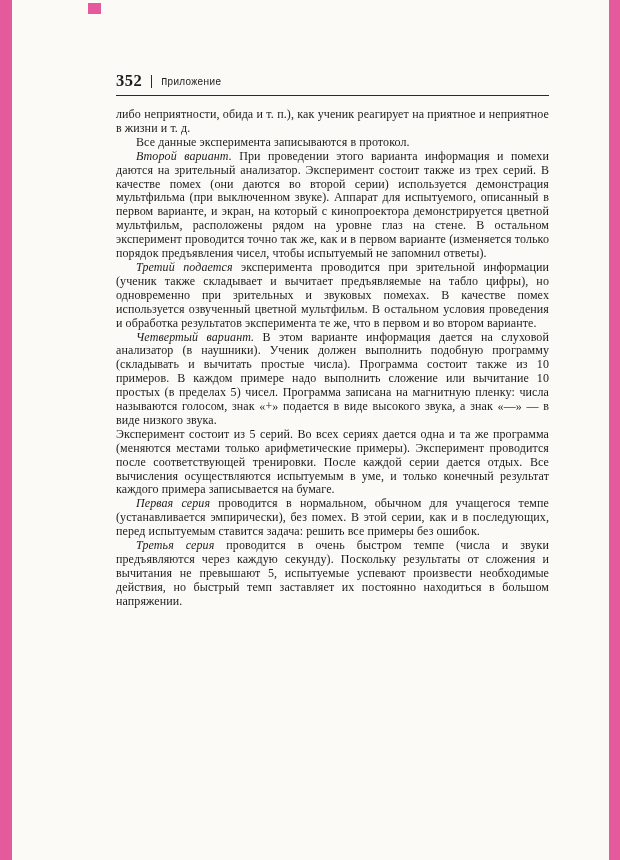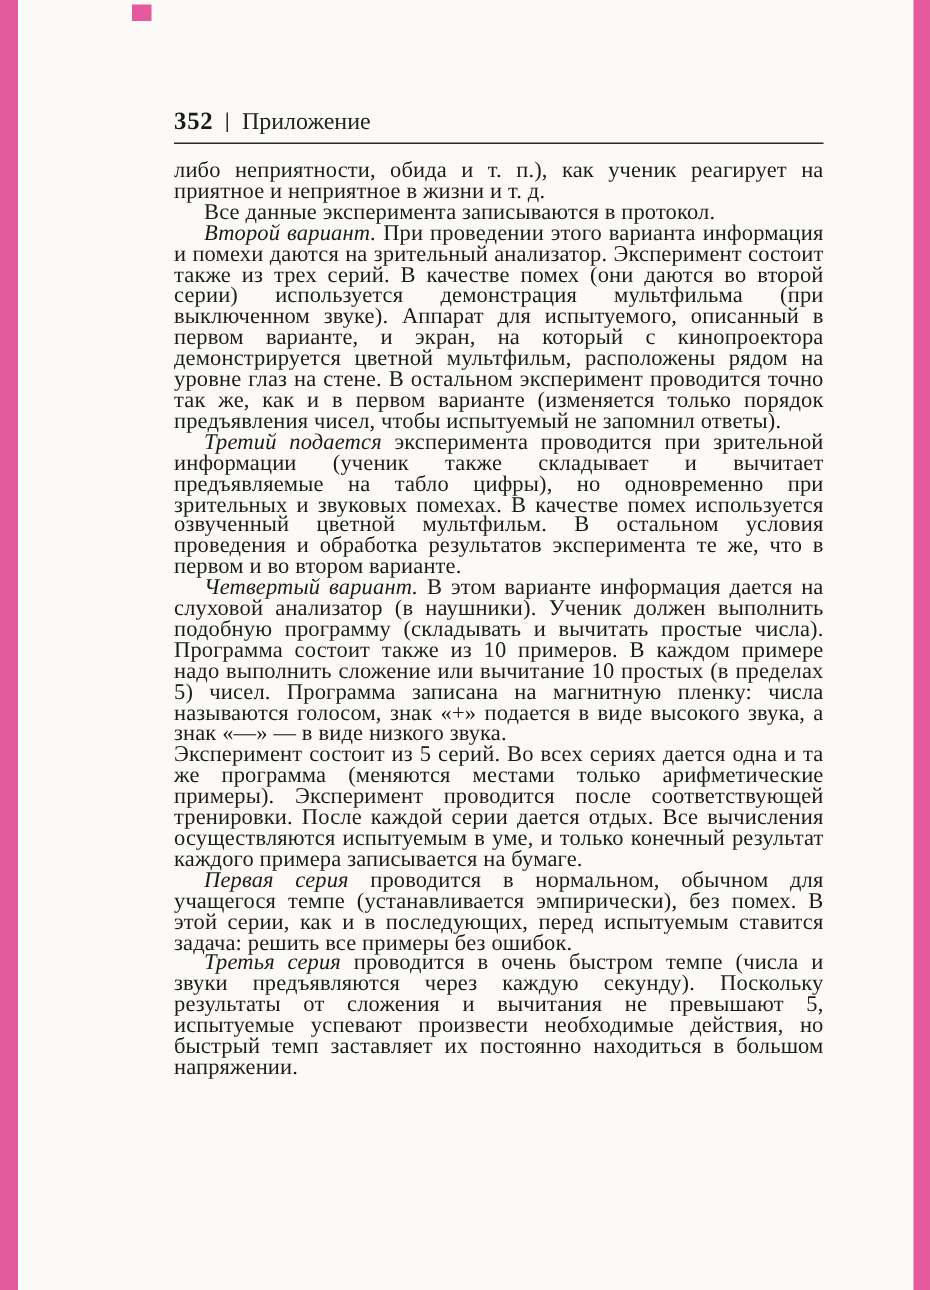--- a/index.html
+++ b/index.html
@@ -45,34 +45,34 @@
     font-weight: bold;
     font-size: 16.5px;
     letter-spacing: 0.5px;
   }
   .header-divider {
     width: 1px;
     height: 13px;
     background: #2a2a2a;
   }
   .section-title {
-    font-family: Liberation Serif, serif;
-    font-size: 16px;
+    font-family: Liberation Mono, monospace;
+    font-size: 10px;
     color: #222;
     padding-top: 2px;
     text-align: right;
   }
   .header-rule {
     border: none;
     border-top: 1.4px solid #2a2a2a;
     margin: 3px 0 12px 0;
   }
   .body-text p.para {
     margin: 0;
-    font-size: 15px;
+    font-size: 12px;
     line-height: 13.9px;
     text-align: justify;
     letter-spacing: 0.1px;
   }
   .body-text p.para.indent { text-indent: 20px; }
   .body-text em { }
 </style>
 </head>
 <body>
 

